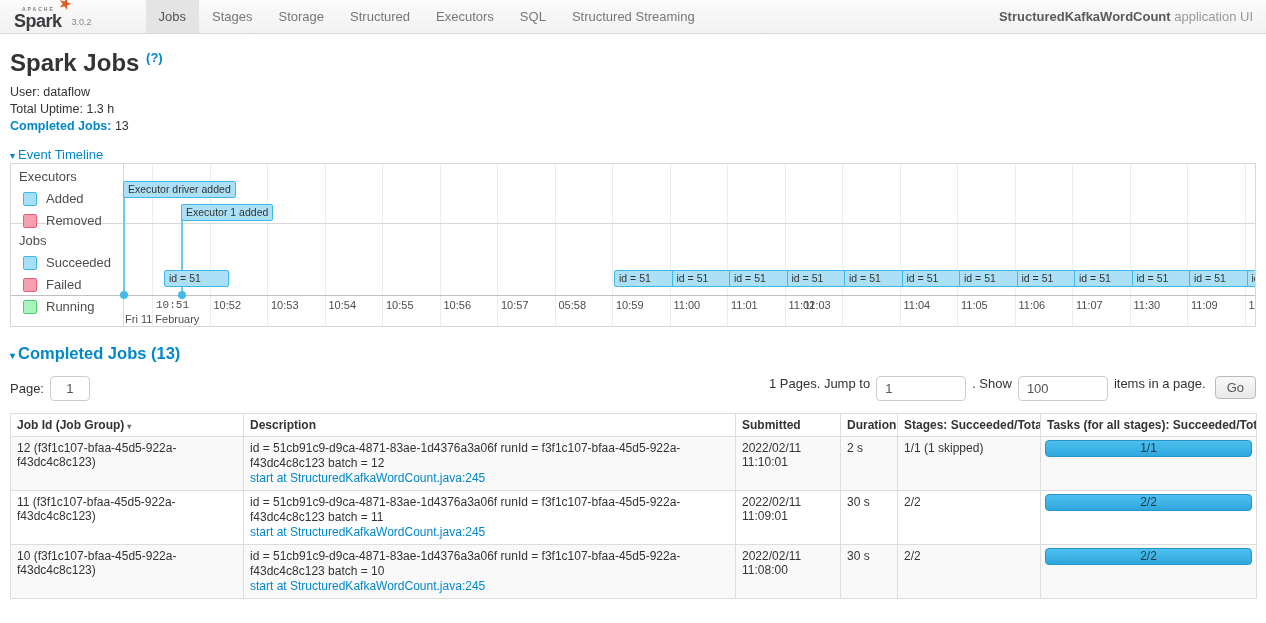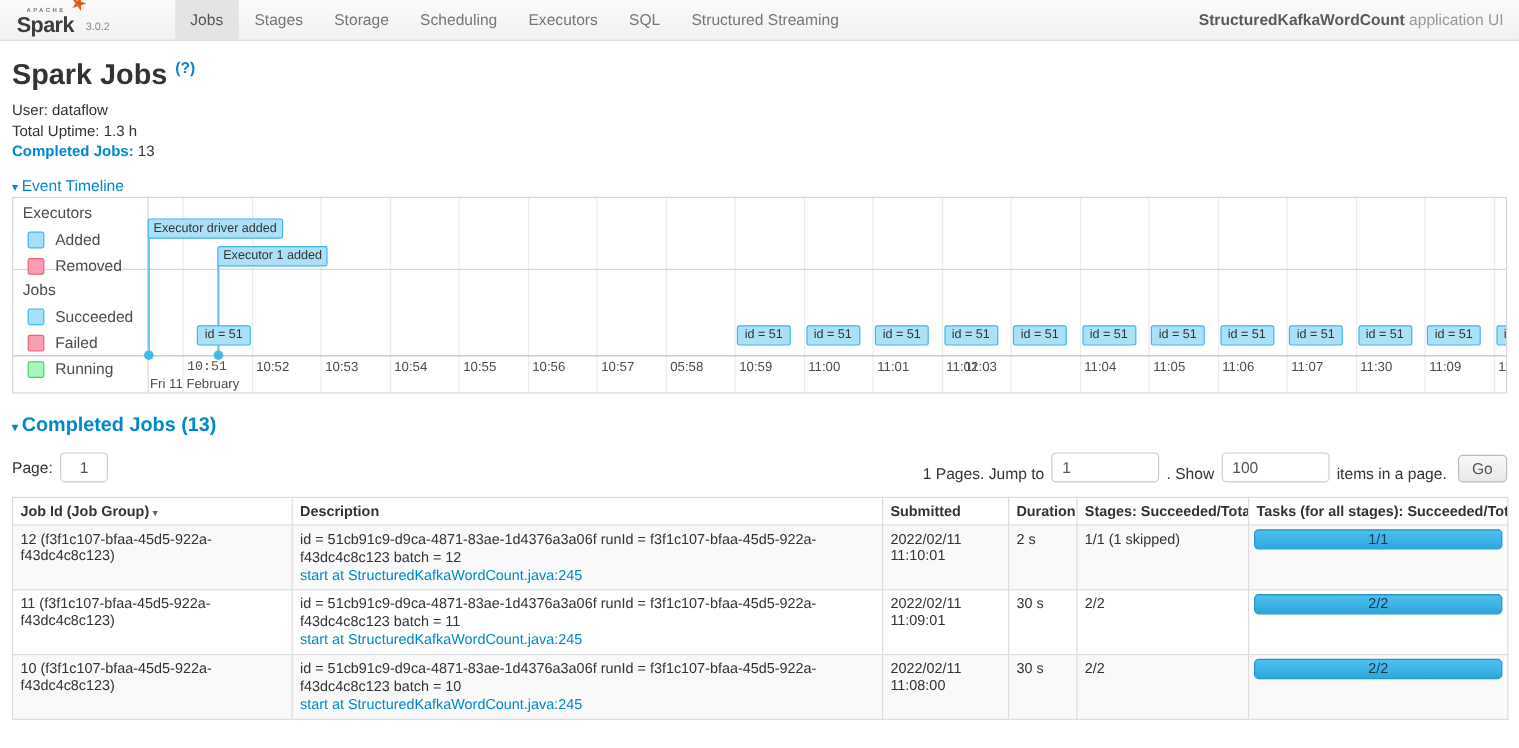--- a/index.html
+++ b/index.html
@@ -44,31 +44,31 @@
   .lg-title { font-size:13px; color:#4d4d4d; margin:5px 0 2px 8px; }
   .lg-item { display:flex; align-items:center; margin:7px 0 0 12px; }
   .lg-swatch { width:14px; height:14px; border-radius:2px; margin-right:9px; border:1px solid; }
   .lg-label { font-size:13px; color:#4d4d4d; }
   .sw-blue  { background:#a5dff8; border-color:#3eb8e8; }
   .sw-red   { background:#f8a0b1; border-color:#ee5f79; }
   .sw-green { background:#a6f5bc; border-color:#51cf70; }
   .tl-item { position:absolute; font-size:10.5px; color:#333; background:#abe0f7;
     border:1px solid #3eb8e8; border-radius:2px; padding:1px 4px; line-height:12px;
     white-space:nowrap; height:17px; }
-  .tl-job { width:45px; overflow:hidden; top:106px; text-align:center; cursor:pointer; }
+  .tl-job { width:65px; overflow:hidden; top:106px; text-align:left; cursor:pointer; }
   .tl-line { position:absolute; width:2px; background:#6fc8ee; }
   .tl-dot { position:absolute; width:8px; height:8px; border-radius:50%; background:#45b9ea; }
   .axis-tick { position:absolute; top:135px; font-size:11px; color:#4d4d4d; white-space:nowrap; }
   .axis-major { position:absolute; top:149px; left:114px; font-size:11px; color:#4d4d4d; white-space:nowrap; }
 
   
   .section-head { font-size:16.5px; font-weight:bold; color:#0088cc; margin:17px 0 0 0; cursor:pointer; }
   .pag-row { display:flex; align-items:center; width:1246px; margin-top:13px; font-size:13px; color:#333; }
   .pag-left { display:flex; align-items:center; }
-  .pag-right { margin-left:auto; display:flex; align-items:flex-end; }
+  .pag-right { margin-left:auto; display:flex; align-items:flex-start; }
   .pag-row input[type=text] { border:1px solid #ccc; border-radius:4px; height:25px;
     font-size:13px; color:#555; padding:0 8px; margin:0 6px; font-family:"Liberation Sans",sans-serif; }
   .in-page { width:40px; text-align:center; color:#888; }
   .in-jump { width:90px; }
   .in-show { width:90px; }
   .go-btn { margin-left:9px; padding:3px 11px; font-size:13px; color:#555;
     background:linear-gradient(#f8f8f8,#e9e9e9); border:1px solid #bbb; border-radius:4px; cursor:pointer; }
 
   
   table { width:1246px; border-collapse:collapse; font-size:12px; margin-top:12px; table-layout:fixed; }
@@ -95,21 +95,21 @@
       <span class="logo-apache">APACHE</span>
       <span class="logo-name">Spark</span>
       <span class="logo-star">★</span>
     </span>
     <span class="logo-version">3.0.2</span>
   </div>
   <div class="nav-tabs" id="nav-tabs">
       <div class="tab active">Jobs</div>
       <div class="tab">Stages</div>
       <div class="tab">Storage</div>
-      <div class="tab">Scheduling</div>
+      <div class="tab">Structured</div>
       <div class="tab">Executors</div>
       <div class="tab">SQL</div>
       <div class="tab">Structured Streaming</div>
     </div>
   <div class="nav-app"><b>StructuredKafkaWordCount</b><span> application UI</span></div>
 </div>
 
 <div class="content">
 
   <div class="page-title"><span>Spark Jobs</span> <sup>(?)</sup></div>

